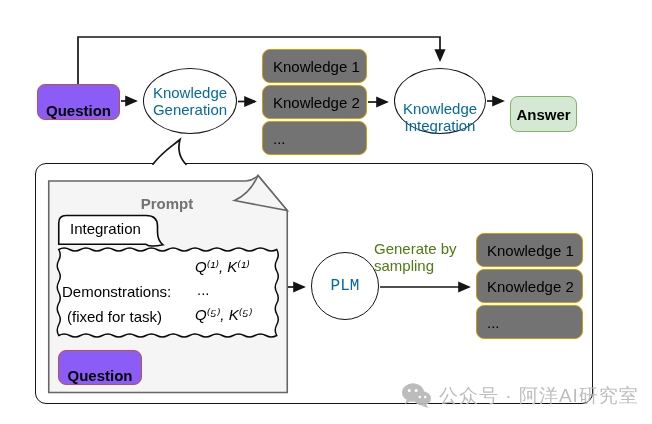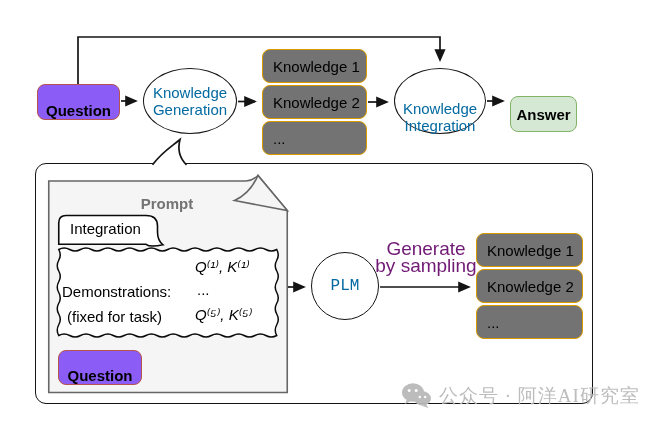--- a/index.html
+++ b/index.html
@@ -18,21 +18,21 @@
 
   .ellipse{background:#fff;border:1.6px solid #141414;border-radius:50%;
            display:flex;align-items:center;justify-content:center;
            text-align:center;font-size:15px;line-height:17px;color:#0369a1;}
 
   .panel{background:#fff;border:1.8px solid #141414;border-radius:11px;}
 
   .label{color:#000;font-size:15px;white-space:nowrap;}
   .demo-math{font-style:italic;font-size:15px;white-space:nowrap;}
   .prompt-title{font-weight:bold;font-size:15px;color:#737373;text-align:center;}
-  .gen-label{font-size:19px;line-height:17px;text-align:center;color:#701a75;}
+  .gen-label{font-size:15px;line-height:17px;text-align:left;color:#4d7c0f;}
 
   .watermark{display:flex;align-items:center;gap:7px;color:#b9b9b9;
              font-size:19px;letter-spacing:1px;white-space:nowrap;opacity:.95;}
 </style>
 </head>
 <body>
 
 <div class="stage">
 
   <div class="abs panel" style="left:35px;top:163px;width:558px;height:241px;"></div>
@@ -116,21 +116,21 @@
       <line x1="238" y1="101.5" x2="255" y2="101.5" marker-end="url(#arr)"></line>
       <line x1="368" y1="102" x2="387" y2="102" marker-end="url(#arr)"></line>
       <line x1="487" y1="101" x2="503" y2="101" marker-end="url(#arr)"></line>
       <line x1="288" y1="287" x2="304" y2="287" marker-end="url(#arr)"></line>
       <line x1="380" y1="287" x2="469" y2="287" marker-end="url(#arr)"></line>
     </g>
 
     <path d="M152.5,164.8 C162,152 171,147 180,139.5 C177.5,149 178.5,157 186.5,164.8" fill="#ffffff" stroke="#141414" stroke-width="1.7"></path>
   </svg>
 
-  <div class="abs watermark" style="left:401px;top:382px;font-family:Liberation Serif, serif;">
+  <div class="abs watermark" style="left:401px;top:382px;">
     <svg width="31" height="27" viewBox="0 0 31 27">
       <ellipse cx="12" cy="10.5" rx="11" ry="9.2" fill="#b9b9b9"></ellipse>
       <path d="M6,17 L4,22 L10,19 Z" fill="#b9b9b9"></path>
       <ellipse cx="21.5" cy="16.5" rx="8.5" ry="7.2" fill="#b9b9b9"></ellipse>
       <path d="M25,22.5 L27.5,26 L21,24 Z" fill="#b9b9b9"></path>
       <circle cx="8.2" cy="8.6" r="1.5" fill="#ffffff"></circle>
       <circle cx="15.2" cy="8.6" r="1.5" fill="#ffffff"></circle>
       <circle cx="18.8" cy="15" r="1.2" fill="#ffffff"></circle>
       <circle cx="24.2" cy="15" r="1.2" fill="#ffffff"></circle>
     </svg>

